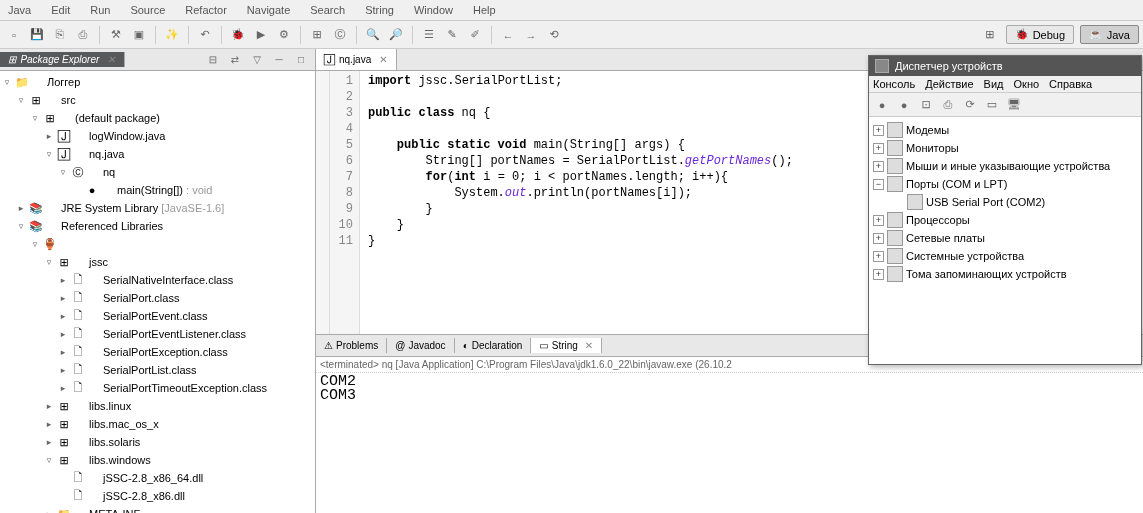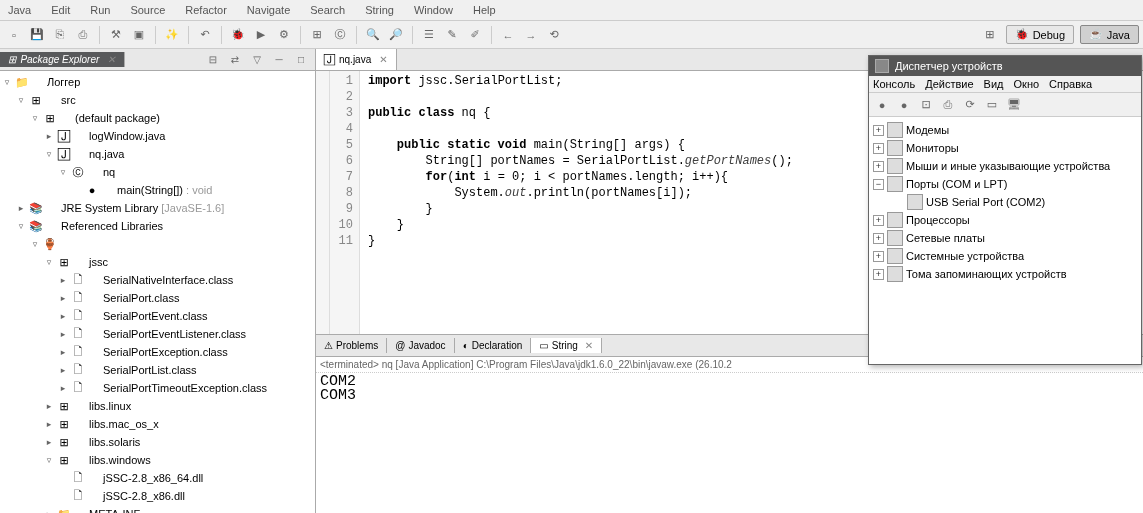--- a/index.html
+++ b/index.html
@@ -26,21 +26,21 @@
 .tree-label .muted { color: #999; }
 .center-panel { flex: 1; display: flex; flex-direction: column; }
 .editor-tabs { background: #e8e8e8; display: flex; height: 22px; border-bottom: 1px solid #aaa; }
 .editor-tab { background: #fff; padding: 2px 8px; border-right: 1px solid #aaa; display: flex; align-items: center; gap: 4px; font-size: 10px; }
 .editor { flex: 1; background: #fff; display: flex; font-family: 'Courier New', monospace; font-size: 12px; overflow: hidden; }
 .gutter { background: #f5f5f5; border-right: 1px solid #ddd; padding: 2px 6px; text-align: right; color: #888; min-width: 30px; }
 .gutter div { height: 16px; line-height: 16px; }
 .code { padding: 2px 8px; }
 .code div { height: 16px; line-height: 16px; white-space: pre; }
 .kw { font-weight: bold; color: #000; }
-.it { font-style: italic; color: #404040; }
+.it { font-style: italic; color: #6d28d9; }
 .ruler { width: 14px; background: #f5f5f5; border-right: 1px solid #ddd; }
 .bottom-panel { height: 180px; border-top: 1px solid #aaa; display: flex; flex-direction: column; background: #fff; }
 .console-tabs { background: #e8e8e8; display: flex; height: 22px; border-bottom: 1px solid #aaa; align-items: center; }
 .console-tab { padding: 2px 8px; border-right: 1px solid #aaa; font-size: 10px; display: flex; align-items: center; gap: 3px; }
 .console-tab.active { background: #fff; }
 .console-close { margin-left: 4px; color: #888; cursor: pointer; }
 .console-info { padding: 2px 4px; font-size: 10px; color: #666; border-bottom: 1px dotted #ccc; white-space: nowrap; overflow: hidden; text-overflow: ellipsis; }
 .console-output { flex: 1; padding: 2px 4px; font-family: 'Courier New', monospace; font-size: 15px; }
 .console-output div { line-height: 14px; }
 .devmgr { position: absolute; top: 55px; left: 868px; width: 274px; height: 310px; background: #f5f5f5; border: 1px solid #666; box-shadow: 2px 2px 6px rgba(0,0,0,0.3); display: flex; flex-direction: column; }

